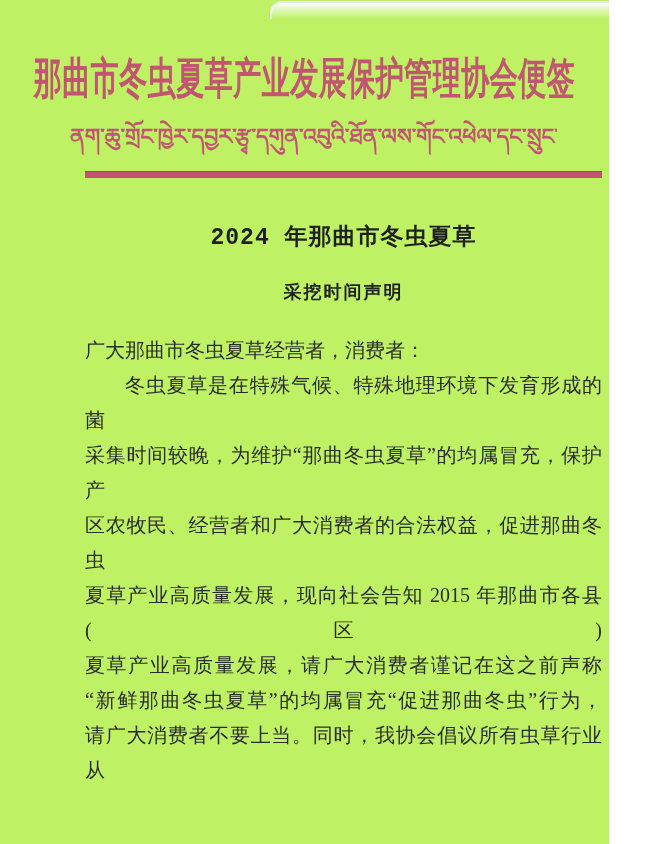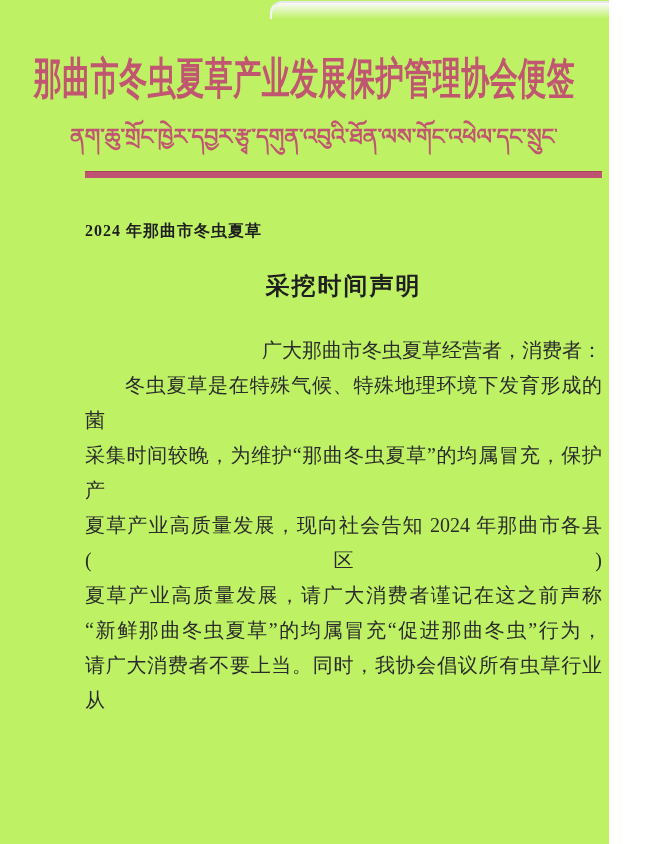--- a/index.html
+++ b/index.html
@@ -32,27 +32,27 @@
     text-align:center; white-space:nowrap; overflow:hidden;
     color:var(--accent,#c05670);
     font-weight:bold; font-size:22px; line-height:48px;
   }
   .rule {
     position:absolute; top:171px; left:85px; width:517px; height:6px;
     background:var(--rule,#bf5472);
     border-top:1px solid #a9435c;
   }
   .doc-title { position:absolute; top:221px; left:85px; width:517px; color:#1f1f1f; }
-  .doc-title .t1 { font-size:16px; font-weight:bold; letter-spacing:1px; }
-  .doc-title .t2 { text-align:center; font-size:24px; font-weight:bold; letter-spacing:2px; margin-top:28px; }
+  .doc-title .t1 { text-align:center; font-size:23px; font-weight:bold; letter-spacing:1px;font-family:Liberation Mono, monospace; }
+  .doc-title .t2 { text-align:center; font-size:18px; font-weight:bold; letter-spacing:2px; margin-top:28px; }
   .bodytext {
     position:absolute; top:333px; left:85px; width:517px;
     font-size:20px; line-height:35px; color:#2b2b2b;
   }
-  .salutation { text-align:right; }
+  .salutation { text-align:left; }
   .body-line { }
   .body-line.j { text-align:justify; text-align-last:justify; }
   .body-line.ind { text-indent:2em; }
 </style>
 </head>
 <body>
 
 <div class="page" style="--accent: #c05670; --rule: #bf5472;">
 
   <div class="scan-edge"></div>
@@ -66,20 +66,21 @@
   <div class="doc-title">
     <div class="t1">2024 年那曲市冬虫夏草</div>
     <div class="t2">采挖时间声明</div>
   </div>
 
   <div class="bodytext">
     <div class="salutation">广大那曲市冬虫夏草经营者，消费者：</div>
     <div id="paragraph">
         <div class="body-line j ind"><span>冬虫夏草是在特殊气候、特殊地理环境下发育形成的菌</span></div>
         <div class="body-line j"><span>采集时间较晚，为维护“那曲冬虫夏草”的均属冒充，保护产</span></div>
-        <div class="body-line j"><span>夏草产业高质量发展，现向社会告知 2024 年那曲市各县(区)</span></div>
+        <div class="body-line j"><span>区农牧民、经营者和广大消费者的合法权益，促进那曲冬虫</span></div>
+        <div class="body-line j"><span>夏草产业高质量发展，现向社会告知 2015 年那曲市各县(区)</span></div>
         <div class="body-line j"><span>夏草产业高质量发展，请广大消费者谨记在这之前声称</span></div>
         <div class="body-line j"><span>“新鲜那曲冬虫夏草”的均属冒充“促进那曲冬虫”行为，</span></div>
         <div class="body-line j"><span>请广大消费者不要上当。同时，我协会倡议所有虫草行业从</span></div>
       </div>
   </div>
 
 </div>
 
 </body></html>

